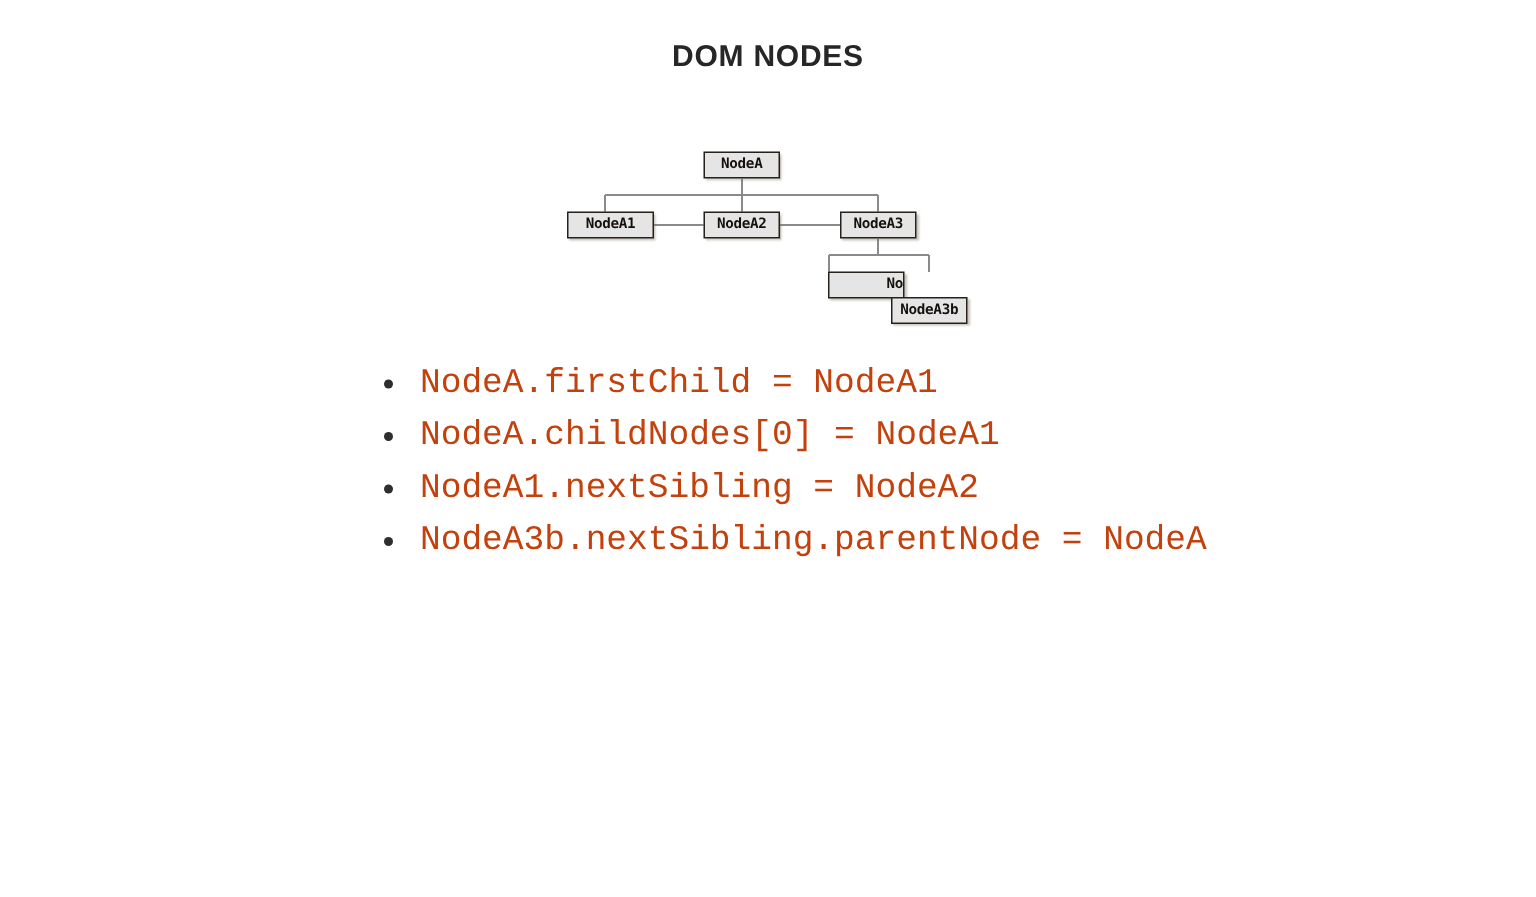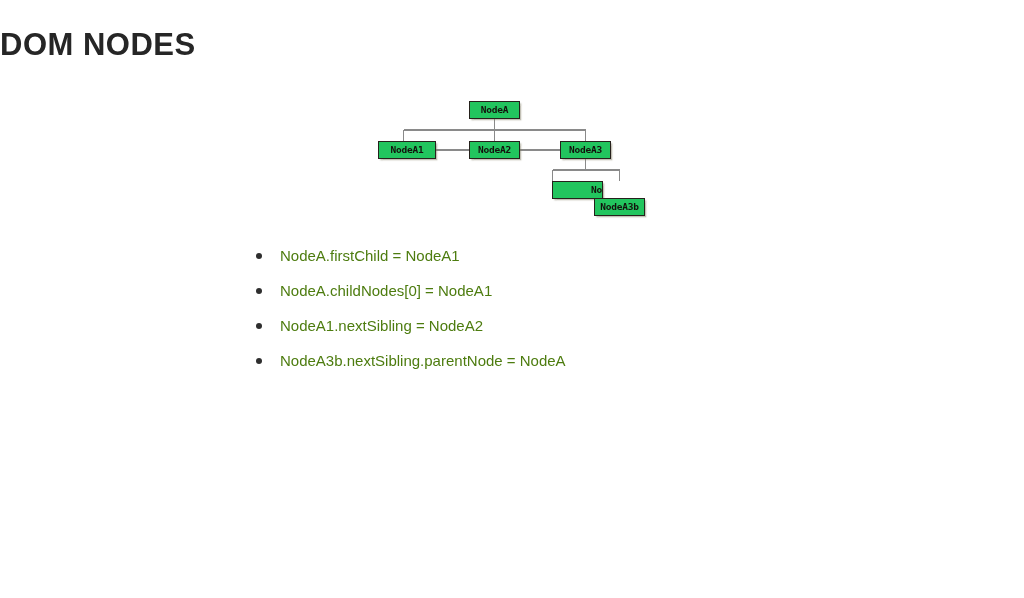--- a/index.html
+++ b/index.html
@@ -17,22 +17,22 @@
     font-family: "Liberation Sans", sans-serif;
     color: #2b2b2b;
   }
 
   
   #slide-title {
     position: absolute;
     top: 27px;
     left: 0;
     width: 1024px;
-    text-align: left;
-    font-size: 31px;
+    text-align: center;
+    font-size: 20px;
     font-weight: bold;
     letter-spacing: 0.5px;
     color: #262626;
     font-family: "Liberation Sans", sans-serif;
   }
 
   
   #dom-tree {
     position: absolute;
     left: 0;
@@ -41,21 +41,21 @@
     height: 115px;
   }
   #dom-tree svg {
     display: block;
     position: absolute;
     left: 0;
     top: 0;
   }
   .tree-node {
     position: absolute;
-    background: #22c55e;
+    background: #e5e5e5;
     border: 1.5px solid #26211c;
     color: #14110d;
     font-family: "DejaVu Sans Mono", monospace;
     font-weight: bold;
     font-size: 9.5px;
     letter-spacing: -0.2px;
     text-align: center;
     line-height: 15px;
     height: 18px;
     box-shadow: 1.5px 1.5px 1.5px rgba(120,115,90,0.45);
@@ -71,23 +71,23 @@
     margin: 0;
     padding: 0;
     list-style: none;
   }
   #dom-properties li {
     position: relative;
     padding-left: 25px;
     margin: 0 0 0 0;
     height: 35px;
     line-height: 35px;
-    font-size: 15px;
-    color: #4d7c0f;
-    font-family: Liberation Sans, sans-serif;
+    font-size: 23px;
+    color: #c2410c;
+    font-family: Liberation Mono, monospace;
     white-space: nowrap;
   }
   #dom-properties li .bullet-dot {
     position: absolute;
     left: 1px;
     top: 50%;
     margin-top: -3px;
     width: 6px;
     height: 6px;
     border-radius: 50%;

